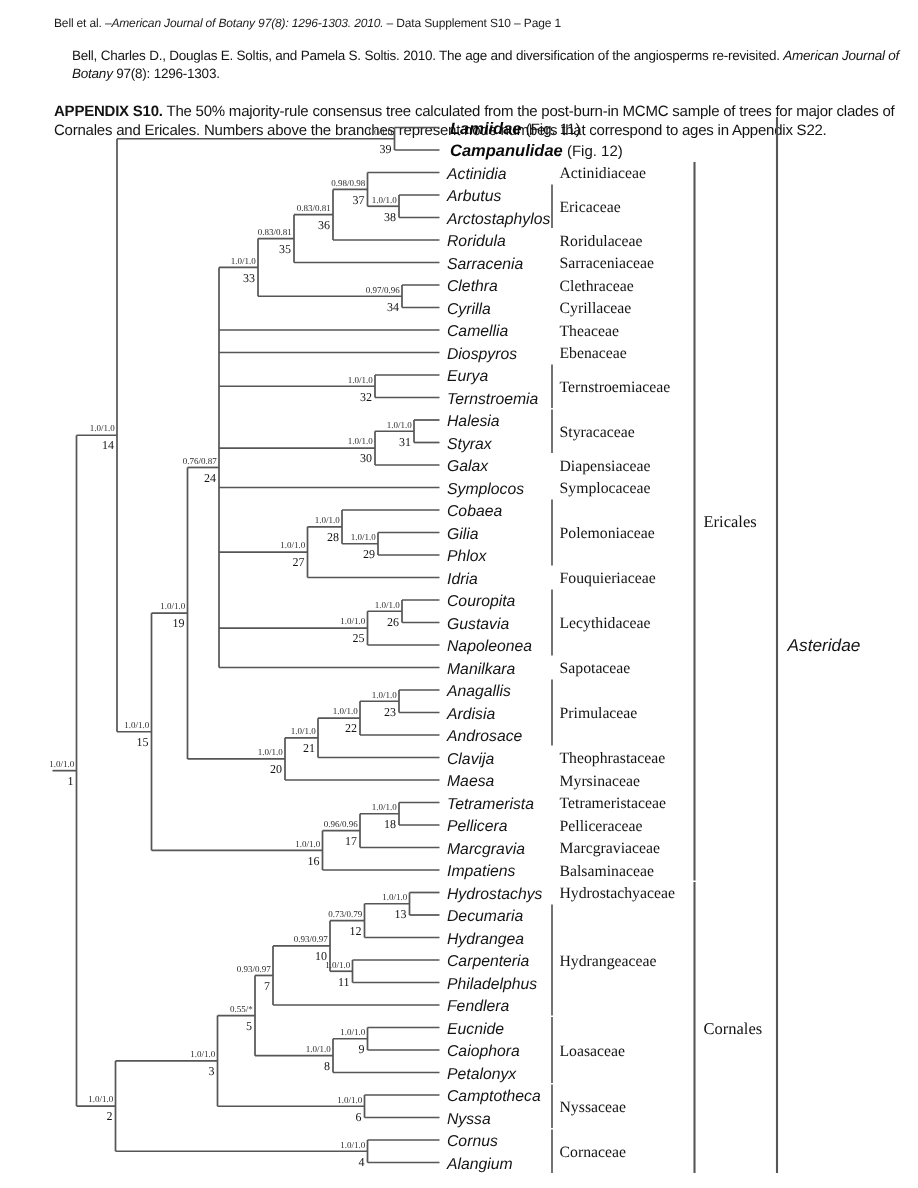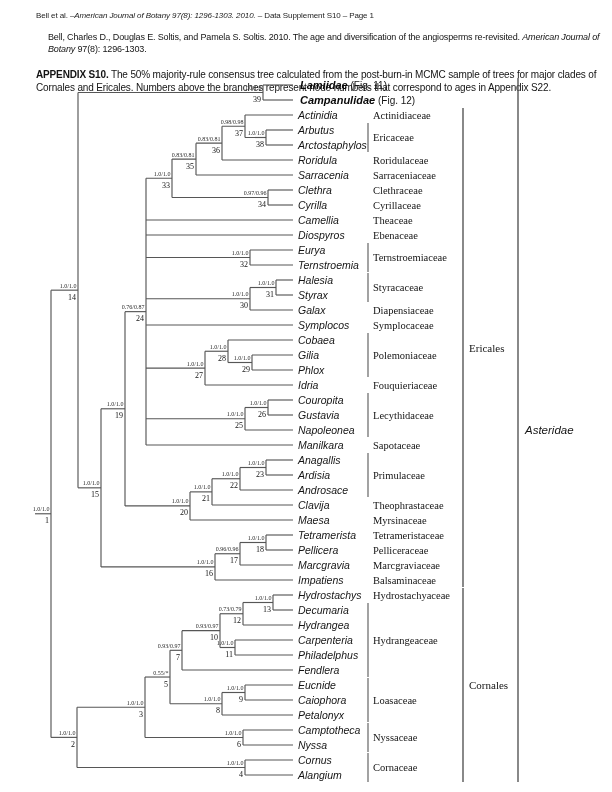--- a/index.html
+++ b/index.html
@@ -1,17 +1,17 @@
 <!DOCTYPE html>
 <html><head>
 <meta charset="utf-8">
 <style>
   html,body{margin:0;padding:0;background:#ffffff;}
   #page{position:relative;width:612px;height:792px;background:#ffffff;overflow:hidden;
-        font-family:"Liberation Sans",sans-serif;color:#141414;border-radius:17px;}
+        font-family:"Liberation Sans",sans-serif;color:#141414;}
   #header{position:absolute;left:36px;top:11px;width:576px;}
   #running-head{font-size:8px;letter-spacing:-0.1px;color:#1c1c1c;margin:0 0 3px 0;}
   #citation{font-size:9px;letter-spacing:-0.15px;line-height:1.32;margin:12px;}
   #appendix{font-size:10px;letter-spacing:-0.15px;line-height:1.32;margin:0;}
   .it{font-style:italic;}
   .bold{font-weight:bold;}
   svg{position:absolute;left:0;top:0;}
   .t-taxon{font:italic 10.5px "Liberation Sans",sans-serif;fill:#141414;}
   .t-taxon-b{font:italic 700 11px "Liberation Sans",sans-serif;fill:#0a0a0a;}
   .t-fig{font:10px "Liberation Sans",sans-serif;font-style:normal;font-weight:400;fill:#141414;}

